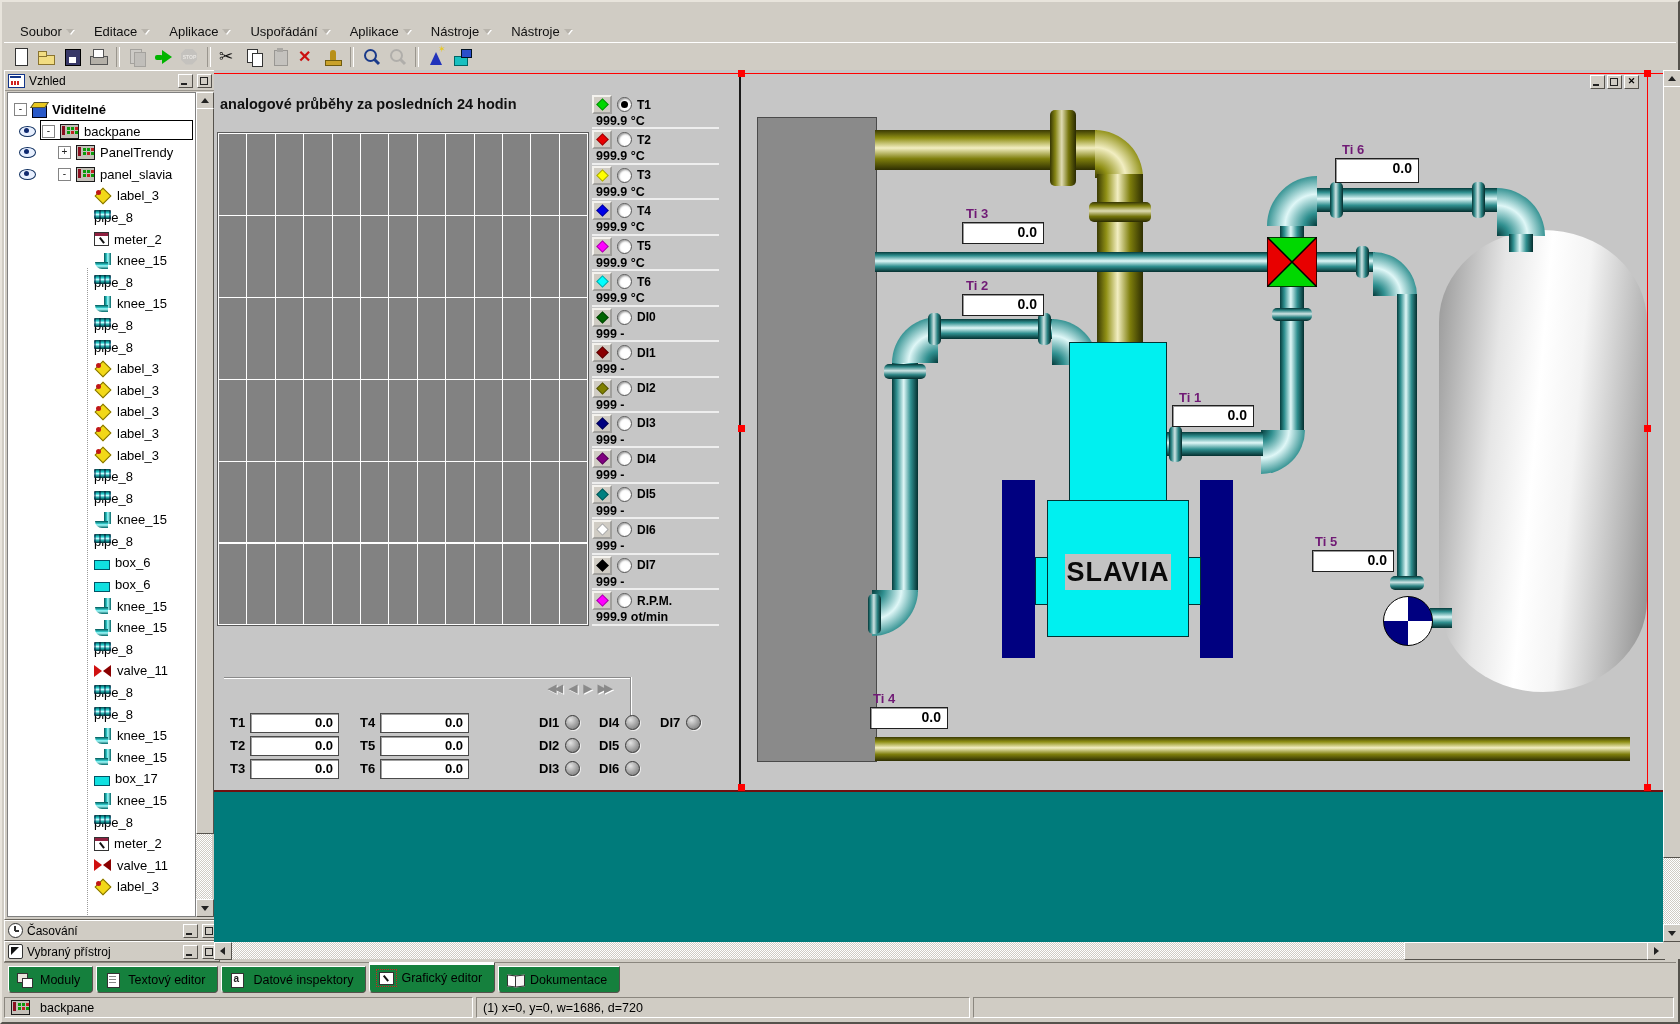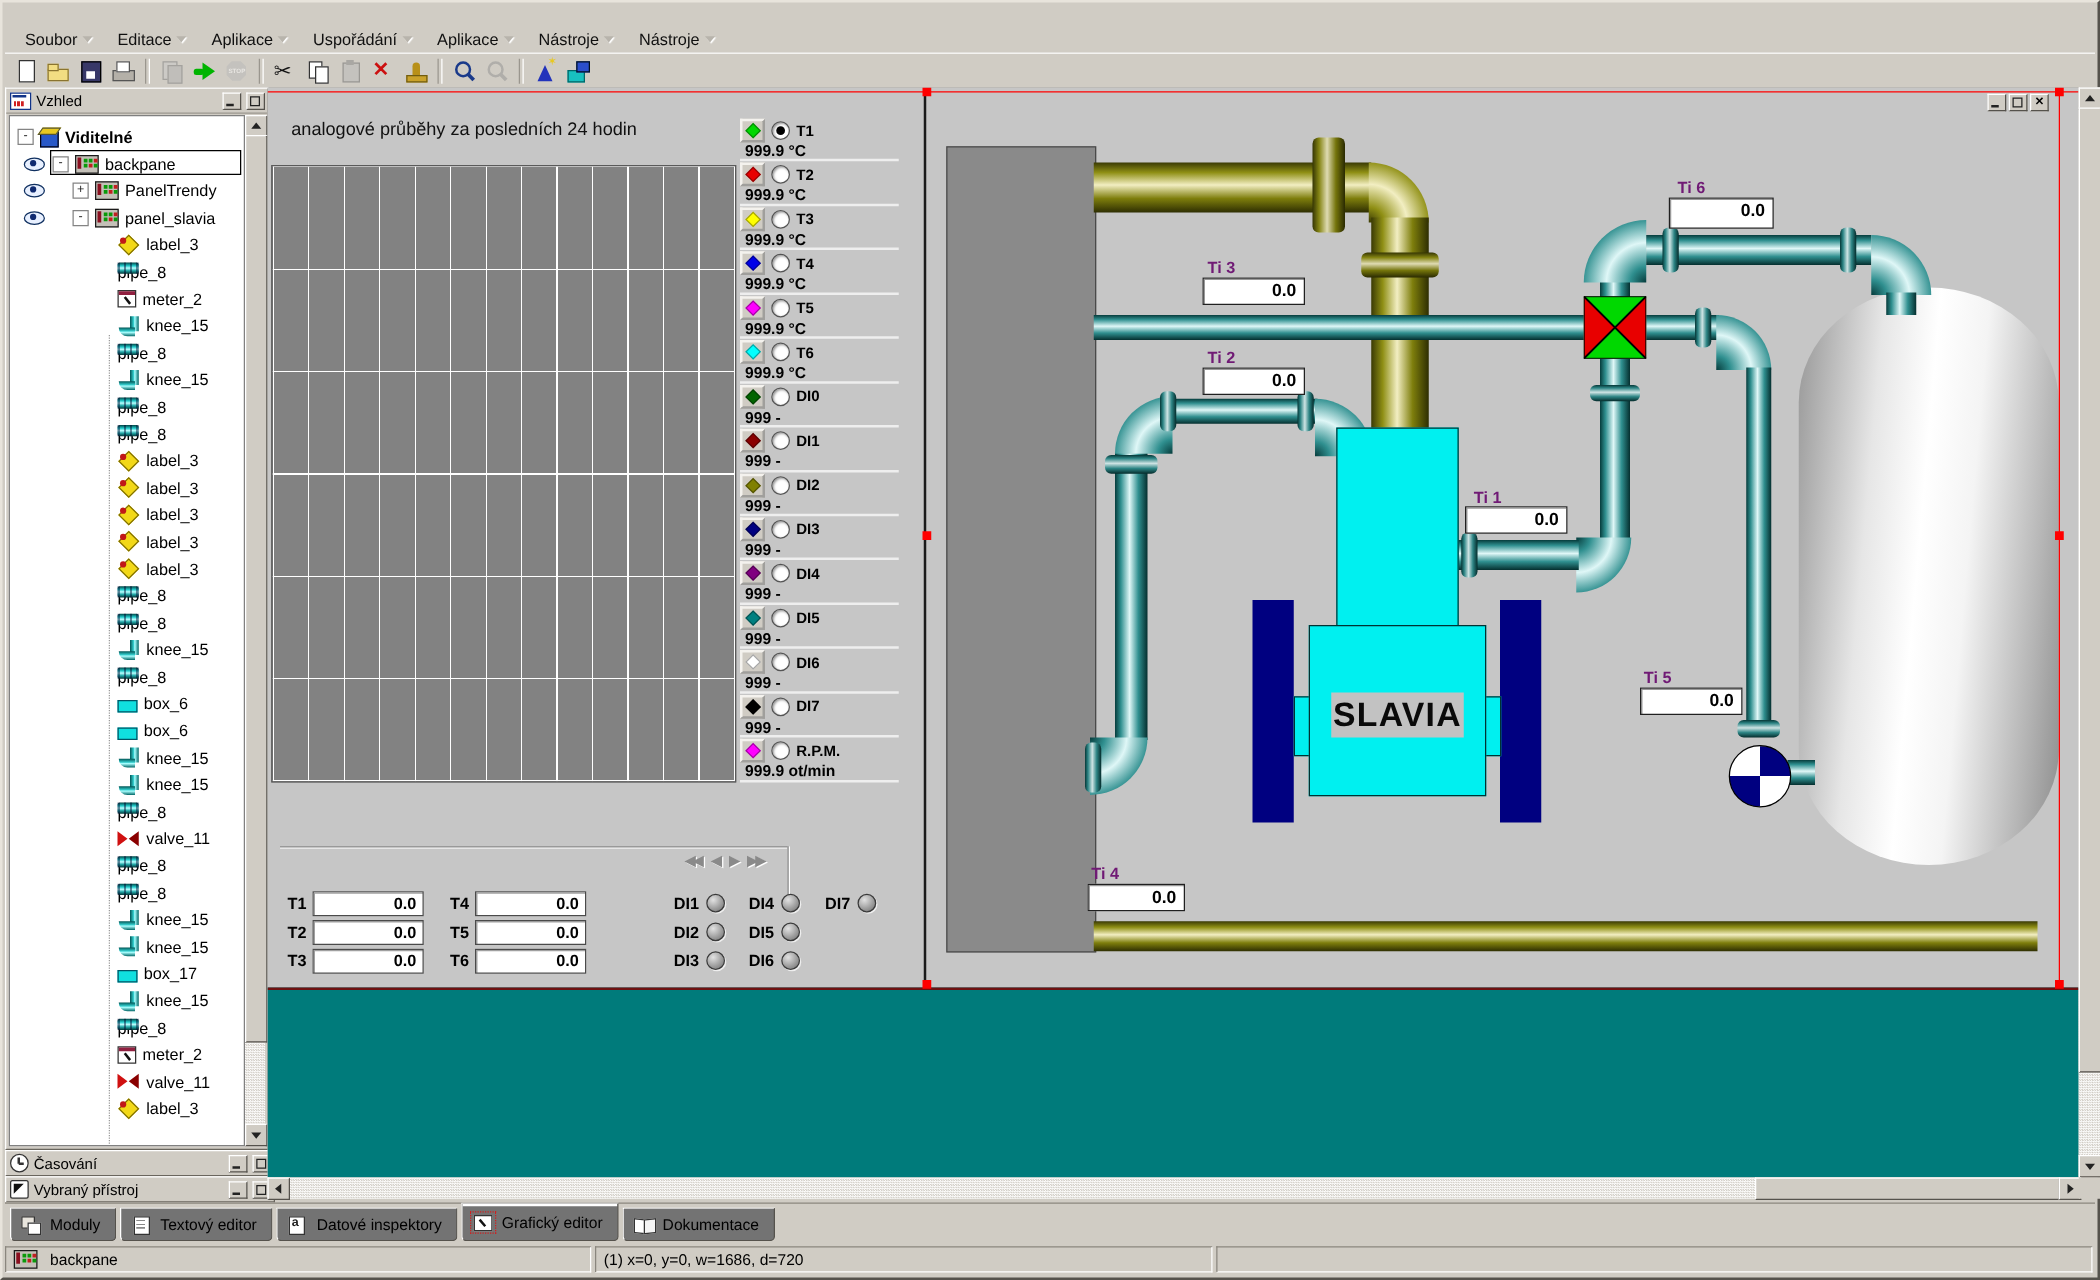--- a/index.html
+++ b/index.html
@@ -122,21 +122,21 @@
   .ed-hscroll{position:absolute;left:0;top:872px;width:1449px;height:17px;
     background:#fff;background-image:conic-gradient(#d0ccc4 25%,transparent 0 50%,#d0ccc4 0 75%,transparent 0);background-size:2px 2px;}
   .ed-corner{position:absolute;left:1449px;top:872px;width:17px;height:17px;background:#d0ccc4;}
   .mdi-btns{position:absolute;left:1376px;top:5px;display:flex;gap:2px;}
   .teal-band{position:absolute;left:0;top:720px;width:1449px;height:152px;background:#007b7b;border-top:2px solid #6e1010;}
   .divline{position:absolute;left:525px;top:3px;width:2px;height:717px;background:#1a1a1a;}
   .redline-h{position:absolute;left:0;top:3px;width:1449px;height:1px;background:#f00;}
   .redline-v{position:absolute;left:1433px;top:3px;width:1px;height:717px;background:#f00;}
   .rhandle{position:absolute;width:7px;height:7px;background:#f00;}
   
-  .trend-title{position:absolute;left:19px;top:26px;font-size:14.5px;font-weight:normal;color:#111;}
+  .trend-title{position:absolute;left:6px;top:26px;font-size:14.5px;font-weight:bold;color:#111;}
   .trend-grid{position:absolute;left:3px;top:62px;width:370px;height:492px;background:#828282;border:1px solid #5a5a5a;
     background-image:repeating-linear-gradient(90deg,#fff 0 1px,transparent 1px 28.4px),
                      repeating-linear-gradient(180deg,#fff 0 1px,transparent 1px 81.9px);}
   .legend{position:absolute;left:378px;top:24px;width:127px;}
   .lg{height:35.45px;border-bottom:2px solid #eee;box-sizing:border-box;}
   .lg-top{height:19px;display:flex;align-items:center;gap:5px;padding-top:1px;}
   .lg-sw{width:16px;height:15px;background:#d0ccc4;border:2px outset #f4f2ee;position:relative;}
   .lg-sw::after{content:"";position:absolute;left:4px;top:3px;width:7px;height:7px;background:var(--c,#888);transform:rotate(45deg);border:1px solid rgba(0,0,0,.35);}
   .lg-radio{width:13px;height:13px;border-radius:50%;background:#fff;border:1px solid #555;box-shadow:inset 1px 1px 2px #999;position:relative;}
   .lg-radio.on::after{content:"";position:absolute;inset:3px;background:#000;border-radius:50%;}
@@ -179,21 +179,21 @@
   .slavia{position:absolute;left:851px;top:484px;width:106px;height:36px;background:#c2c2c2;
     display:flex;align-items:center;justify-content:center;font-weight:bold;font-size:27px;letter-spacing:1px;color:#0a0a0a;}
   .tilbl{position:absolute;font-weight:bold;font-size:13px;color:#701a75;}
   .tibox{position:absolute;height:19px;background:#fff;border:1px solid #202020;box-shadow:inset 1px 1px 0 #999;
     text-align:right;font-weight:bold;font-size:14px;padding:1px 6px 0 0;}
   .pie{position:absolute;left:1169px;top:526px;width:48px;height:48px;border-radius:50%;border:1px solid #000;
     background:conic-gradient(#000080 0 25%,#fff 0 50%,#000080 0 75%,#fff 0 100%);}
   .valve-sq{position:absolute;left:1053px;top:167px;width:50px;height:50px;}
   
   .tabsrow{position:absolute;left:2px;top:960px;right:2px;height:30px;background:#d0ccc4;border-top:1px solid #8a867e;display:flex;align-items:flex-end;padding-left:4px;gap:3px;}
-  .tab{height:25px;display:flex;align-items:center;gap:6px;padding:0 12px 0 8px;font-size:12.5px;background:#737373;
+  .tab{height:25px;display:flex;align-items:center;gap:6px;padding:0 12px 0 8px;font-size:12.5px;background:#15803d;
     border:1px solid;border-color:#fff #55524c #55524c #fff;border-radius:0 0 4px 4px;}
   .tab.active{height:29px;box-shadow:0 2px 0 #fff inset;}
   .tabico{width:17px;height:14px;position:relative;display:inline-block;}
   .tab.active .tabico{outline:1px dotted #d02020;outline-offset:1px;}
   .tabico::before,.tabico::after{content:"";position:absolute;}
   .tabico.modules::before{left:0;top:0;width:9px;height:8px;background:#e8e4dc;border:1px solid #333;}
   .tabico.modules::after{left:5px;top:5px;width:9px;height:8px;background:#fff;border:1px solid #333;}
   .tabico.texted::before{left:2px;top:0;width:11px;height:13px;background:#fff;border:1px solid #333;}
   .tabico.texted::after{left:4px;top:3px;width:7px;height:7px;background:repeating-linear-gradient(180deg,#888 0 1px,#fff 1px 3px);}
   .tabico.datains::before{left:1px;top:0;width:11px;height:13px;background:#fff;border:1px solid #333;}

